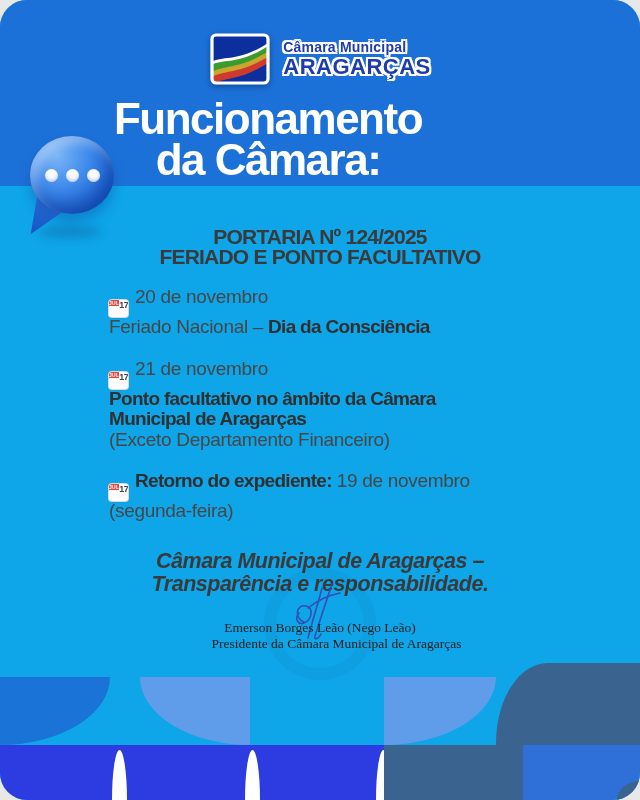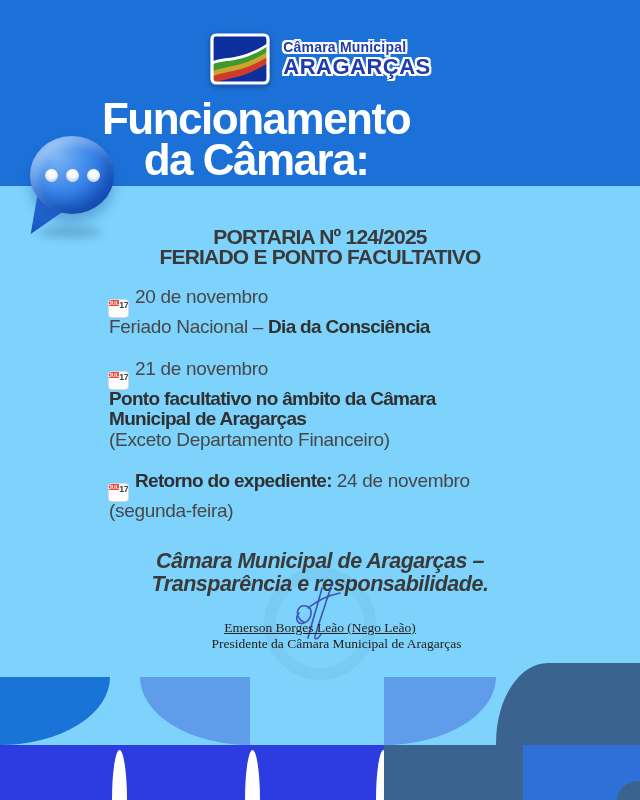--- a/index.html
+++ b/index.html
@@ -1,28 +1,28 @@
 <!DOCTYPE html>
 <html><head>
 <meta charset="utf-8">
 <style>
   html,body{margin:0;padding:0;background:#e8e8e8;}
-  .page{position:relative;width:640px;height:800px;margin:0 auto;background:#7dd3fc;overflow:hidden;
-        font-family:"Liberation Sans",sans-serif;}
+  .page{position:relative;width:640px;height:800px;margin:0 auto;background:#0ea5e9;overflow:hidden;
+        font-family:"Liberation Sans",sans-serif;border-radius:27px;}
 
   
   .header{position:absolute;left:0;top:0;width:640px;height:186px;background:#1c71d8;}
   .logo-row{position:absolute;left:0;top:32px;width:640px;display:flex;justify-content:center;align-items:center;gap:12px;}
   .flag{filter:drop-shadow(0 2px 3px rgba(0,0,30,.35));}
   .logo-text{display:flex;flex-direction:column;line-height:1;}
   .logo-line1{font-size:14px;font-weight:bold;color:#1e3cae;letter-spacing:.2px;
       text-shadow:-2px -2px 0 #fff,2px -2px 0 #fff,-2px 2px 0 #fff,2px 2px 0 #fff,-2px 0 0 #fff,2px 0 0 #fff,0 -2px 0 #fff,0 2px 0 #fff;}
   .logo-line2{font-size:22px;font-weight:900;color:#1e3cae;letter-spacing:.5px;margin-top:2px;
       text-shadow:-2px -2px 0 #fff,2px -2px 0 #fff,-2px 2px 0 #fff,2px 2px 0 #fff,-2px 0 0 #fff,2px 0 0 #fff,0 -2px 0 #fff,0 2px 0 #fff;}
-  .title{position:absolute;left:0;top:98px;width:512px;text-align:center;color:#ffffff;
+  .title{position:absolute;left:12px;top:98px;width:512px;text-align:center;color:#ffffff;
          font-weight:800;font-size:44px;line-height:41px;letter-spacing:-1.5px;}
 
   
   .bubble-wrap{position:absolute;left:22px;top:134px;width:100px;height:108px;}
   .bubble-shadow{position:absolute;left:16px;top:92px;width:64px;height:12px;border-radius:50%;
       background:rgba(20,40,90,.22);filter:blur(4px);}
   .bubble{position:absolute;left:8px;top:2px;width:84px;height:78px;border-radius:50%;
       background:radial-gradient(circle at 32% 26%,#7ab4f5 0%,#3b87ea 42%,#1a5fd0 76%,#0f4ab4 100%);
       box-shadow:0 8px 12px rgba(15,55,140,.30),inset -6px -10px 14px rgba(10,40,120,.35),inset 6px 8px 10px rgba(255,255,255,.35);}
   .bubble-tail{position:absolute;left:8px;top:60px;width:36px;height:40px;
@@ -43,21 +43,21 @@
 
   .closing{position:absolute;left:0;top:550px;width:640px;text-align:center;font-style:italic;
       font-weight:800;font-size:21.5px;line-height:22.5px;color:#3a3a3a;letter-spacing:-.5px;}
 
   
   .watermark{position:absolute;left:264px;top:568px;width:112px;height:112px;border-radius:50%;
       border:12px solid rgba(0,0,0,.035);box-sizing:border-box;}
   .sig{position:absolute;left:0;top:582px;width:640px;text-align:center;
       font-family:"Liberation Serif",serif;color:#26211f;font-size:13.5px;line-height:16px;}
   .scribble{display:block;margin:0 auto -22px auto;}
-  .sig-name{position:relative;z-index:2;text-decoration:underline;}
+  .sig-name{position:relative;z-index:2;}
   .sig-role{position:relative;z-index:2;padding-left:33px;}
 
   
   .decor{position:absolute;left:0;top:663px;width:640px;height:137px;}
   .d{position:absolute;}
   .d-c1{left:0;top:14px;width:110px;height:68px;background:#1a73d6;border-bottom-right-radius:100% 100%;}
   .d-c2{left:140px;top:14px;width:110px;height:68px;background:#5f9ce9;border-bottom-left-radius:100% 100%;}
   .d-c4{left:384px;top:14px;width:112px;height:68px;background:#5f9ce9;border-bottom-right-radius:100% 100%;}
   .d-c5{left:496px;top:0;width:144px;height:82px;background:#3a648f;border-top-left-radius:52px 80px;}
   .d-band{left:0;top:82px;width:640px;height:55px;}
@@ -139,21 +139,21 @@
       <div class="b">Ponto facultativo no âmbito da Câmara</div>
       <div class="b">Municipal de Aragarças</div>
       <div>(Exceto Departamento Financeiro)</div>
     </div>
 
     <div class="block">
       <div>
         <span class="cal">
           <span class="cal-top">JUL</span>
           <span class="cal-day">17</span>
-        </span><span class="b">Retorno do expediente:</span><span> 24 de novembro</span>
+        </span><span class="b">Retorno do expediente:</span><span> 19 de novembro</span>
       </div>
       <div>(segunda-feira)</div>
     </div>
 
   </div>
 
   <div class="closing">
     <div>Câmara Municipal de Aragarças –</div>
     <div>Transparência e responsabilidade.</div>
   </div>

